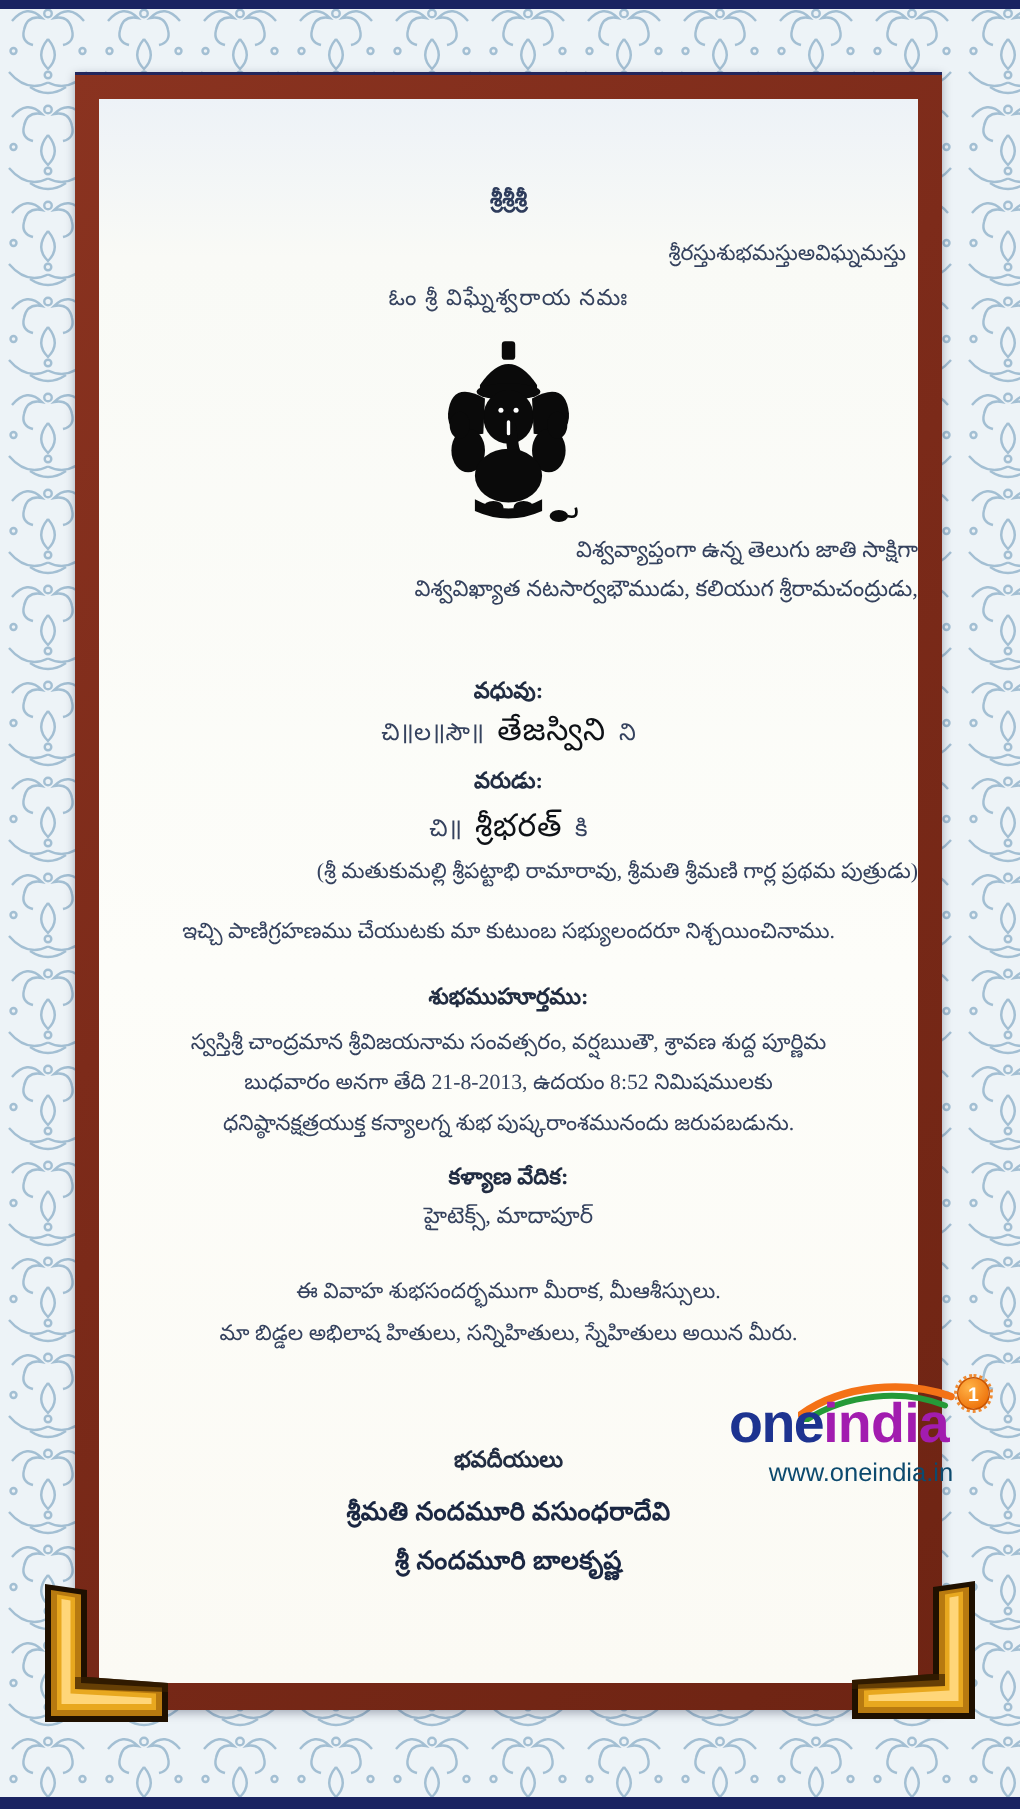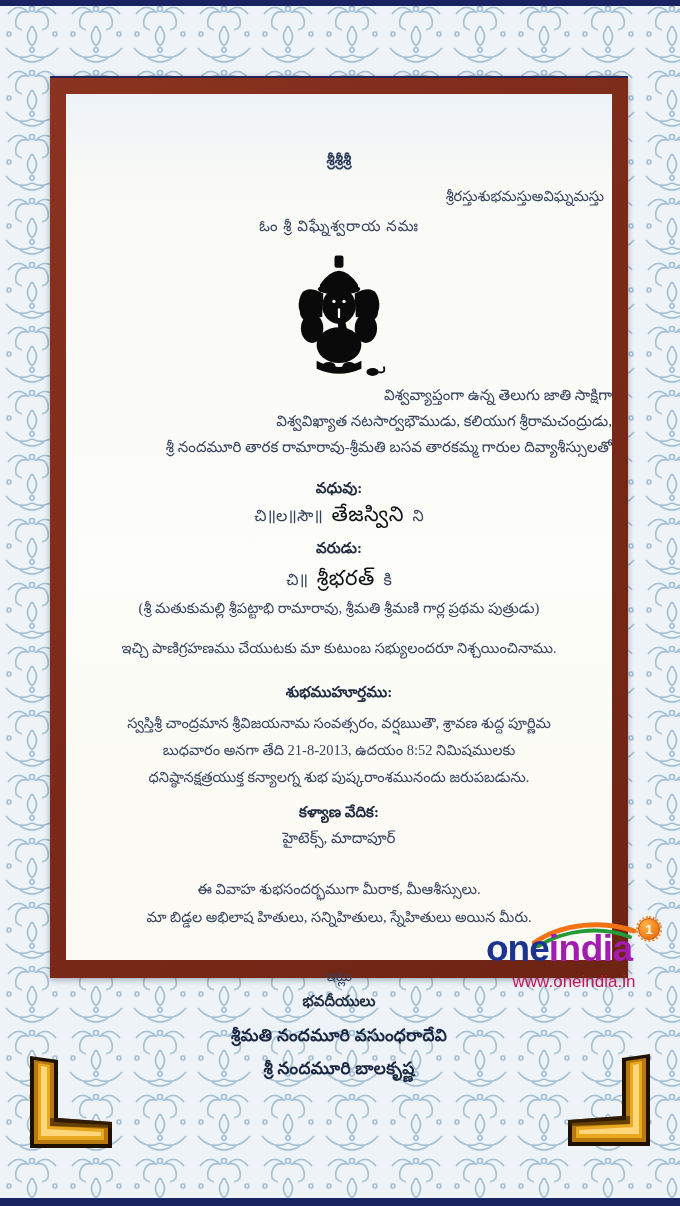--- a/index.html
+++ b/index.html
@@ -6,43 +6,42 @@
   html,body { margin:0; padding:0; }
   body {
     width:680px; height:1206px; position:relative; overflow:hidden;
     background:#e9f1f6;
     font-family:"Liberation Serif","DejaVu Sans",serif;
   }
   .bg-svg { position:absolute; left:0; top:0; width:680px; height:1206px; }
 
   
   .frame {
-    position:absolute; left:50px; top:48px; width:578px; height:902px;
+    position:absolute; left:50px; top:48px; width:578px; height:1092px;
     background:linear-gradient(135deg,#8a3320 0%,#7d2b1a 40%,#6e2413 100%);
     border-top:2px solid #23265c;
     box-shadow:0 2px 6px rgba(20,30,60,.35);
-    margin-top:28px;
   }
   .card {
     position:absolute; left:16px; top:16px; right:16px; bottom:18px;
     background:linear-gradient(180deg,#edf2f7 0%, #f9faf6 10%, #fdfdf9 55%, #fbfaf4 100%);
   }
   .content { position:absolute; left:0; top:0; right:0; bottom:0; text-align:center; color:#35425e; }
 
   .line { position:absolute; left:0; right:0; font-size:14.5px; }
   .sri3      { top:58px;  font-size:15px; font-weight:bold; color:#2e3c5c; }
   .blessrow  { top:94px;  display:flex; justify-content:flex-end; padding:0 8px 0 26px; font-size:14.5px; }
   .mantra    { top:124px; font-size:15px; letter-spacing:1px; }
   .ganesha   { top:160px; display:flex; justify-content:center; }
   .intro     { top:288px; font-size:15px; line-height:26px;text-align:right; }
   .bride-h   { top:386px; }
   .bride-l   { top:408px; }
   .groom-h   { top:446px; }
   .groom-l   { top:472px; }
-  .parents   { top:506px; font-size:14.5px; }
+  .parents   { top:506px; font-size:14.5px;text-align:right; }
   .decision  { top:546px; }
   .muh-h     { top:590px; }
   .muh-b     { top:616px; line-height:27px; }
   .venue-h   { top:710px; }
   .venue-v   { top:736px; font-size:15px; }
   .blessing  { top:781px; line-height:28px; }
   .itlu      { top:874px; }
   .yours     { top:899px; }
   .sig1      { top:932px; }
   .sig2      { top:965px; }
@@ -67,21 +66,21 @@
   .oi-badge {
     position:absolute; right:2px; top:-8px; width:22px; height:22px; border-radius:50%;
     background:radial-gradient(circle at 35% 30%, #ffb347, #f07a12 70%, #d95f00);
     border:1px solid #c85300; color:#fff; font-size:13px; font-weight:bold;
     display:flex; align-items:center; justify-content:center;
   }
   .oi-badge::before {
     content:""; position:absolute; inset:-3px; border-radius:50%;
     border:2px dotted #f07a12; opacity:.85;
   }
-  .oi-url { margin-top:0px; text-align:center; font-size:17px; color:#be185d; font-weight:500; }
+  .oi-url { margin-top:0px; text-align:center; font-size:17px; color:#0c4a6e; font-weight:500; }
 </style>
 </head>
 <body>
 
 <svg class="bg-svg" xmlns="http://www.w3.org/2000/svg" width="680" height="1206">
   <defs>
     <pattern id="dmk" width="64" height="64" patternUnits="userSpaceOnUse">
       <rect width="64" height="64" fill="#edf3f7"></rect>
       <g stroke="#a3bfd3" fill="none" stroke-width="1.6">
         <path d="M8 14 q10 -12 20 -2 q-10 -2 -12 8 q-2 8 6 10"></path>
@@ -141,21 +140,20 @@
             <circle cx="45.5" cy="42" r="1.5"></circle>
             <circle cx="54.5" cy="42" r="1.5"></circle>
             <rect x="49" y="48" width="2" height="9" rx="1"></rect>
           </g>
         </svg>
       </div>
 
       <div class="line intro">
         <div>విశ్వవ్యాప్తంగా ఉన్న తెలుగు జాతి సాక్షిగా</div>
         <div>విశ్వవిఖ్యాత నటసార్వభౌముడు, కలియుగ శ్రీరామచంద్రుడు,</div>
-        <div>శ్రీ నందమూరి తారక రామారావు-శ్రీమతి బసవ తారకమ్మ గారుల దివ్యాశీస్సులతో</div>
       </div>
 
       <div class="line bride-h th">వధువు:</div>
       <div class="line bride-l">
         <span class="pfx">చి॥ల॥సౌ॥</span>
         <span class="name">తేజస్విని</span>
         <span class="pfx">ని</span>
       </div>
 
       <div class="line groom-h th">వరుడు:</div>
@@ -176,21 +174,20 @@
       </div>
 
       <div class="line venue-h th">కళ్యాణ వేదిక:</div>
       <div class="line venue-v">హైటెక్స్, మాదాపూర్</div>
 
       <div class="line blessing">
         <div>ఈ వివాహ శుభసందర్భముగా మీరాక, మీఆశీస్సులు.</div>
         <div>మా బిడ్డల అభిలాష హితులు, సన్నిహితులు, స్నేహితులు అయిన మీరు.</div>
       </div>
 
-      <div class="line itlu">ఇట్లు</div>
       <div class="line yours th">భవదీయులు</div>
       <div class="line sig1 sig">శ్రీమతి నందమూరి వసుంధరాదేవి</div>
       <div class="line sig2 sig">శ్రీ నందమూరి బాలకృష్ణ</div>
 
     </div>
   </div>
 </div>
 
 <svg class="bracket bl" xmlns="http://www.w3.org/2000/svg" viewBox="0 0 86 96">
   <polygon points="4,0 32,4 32,62 86,66 86,92 4,92" fill="#1f1000"></polygon>

